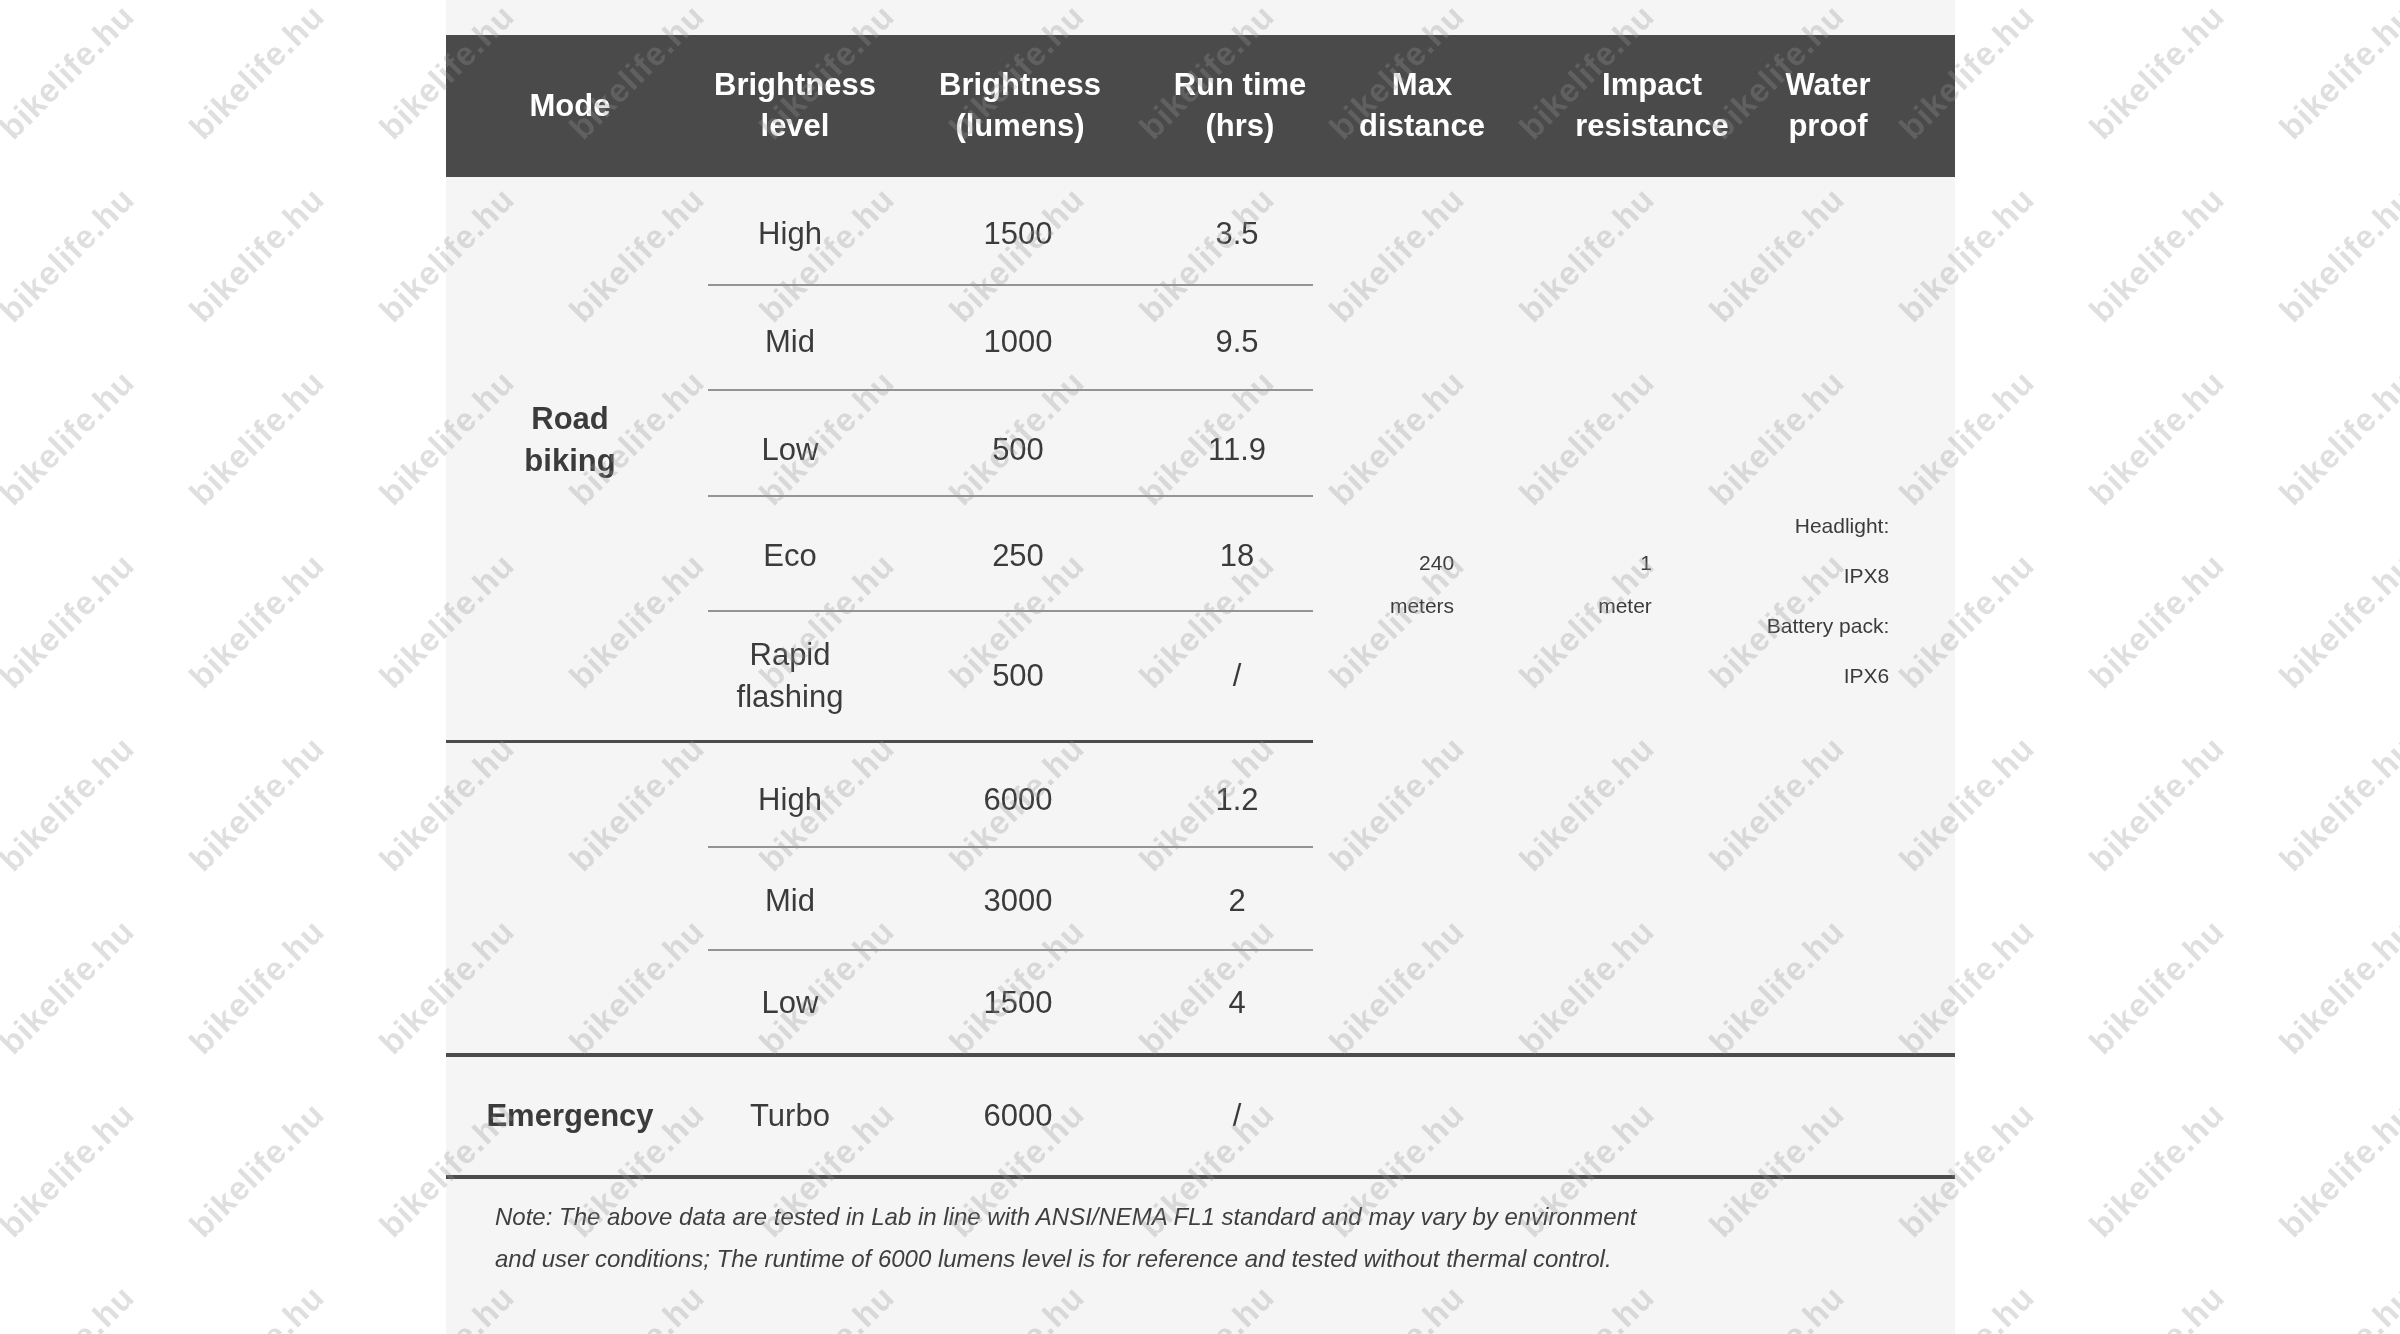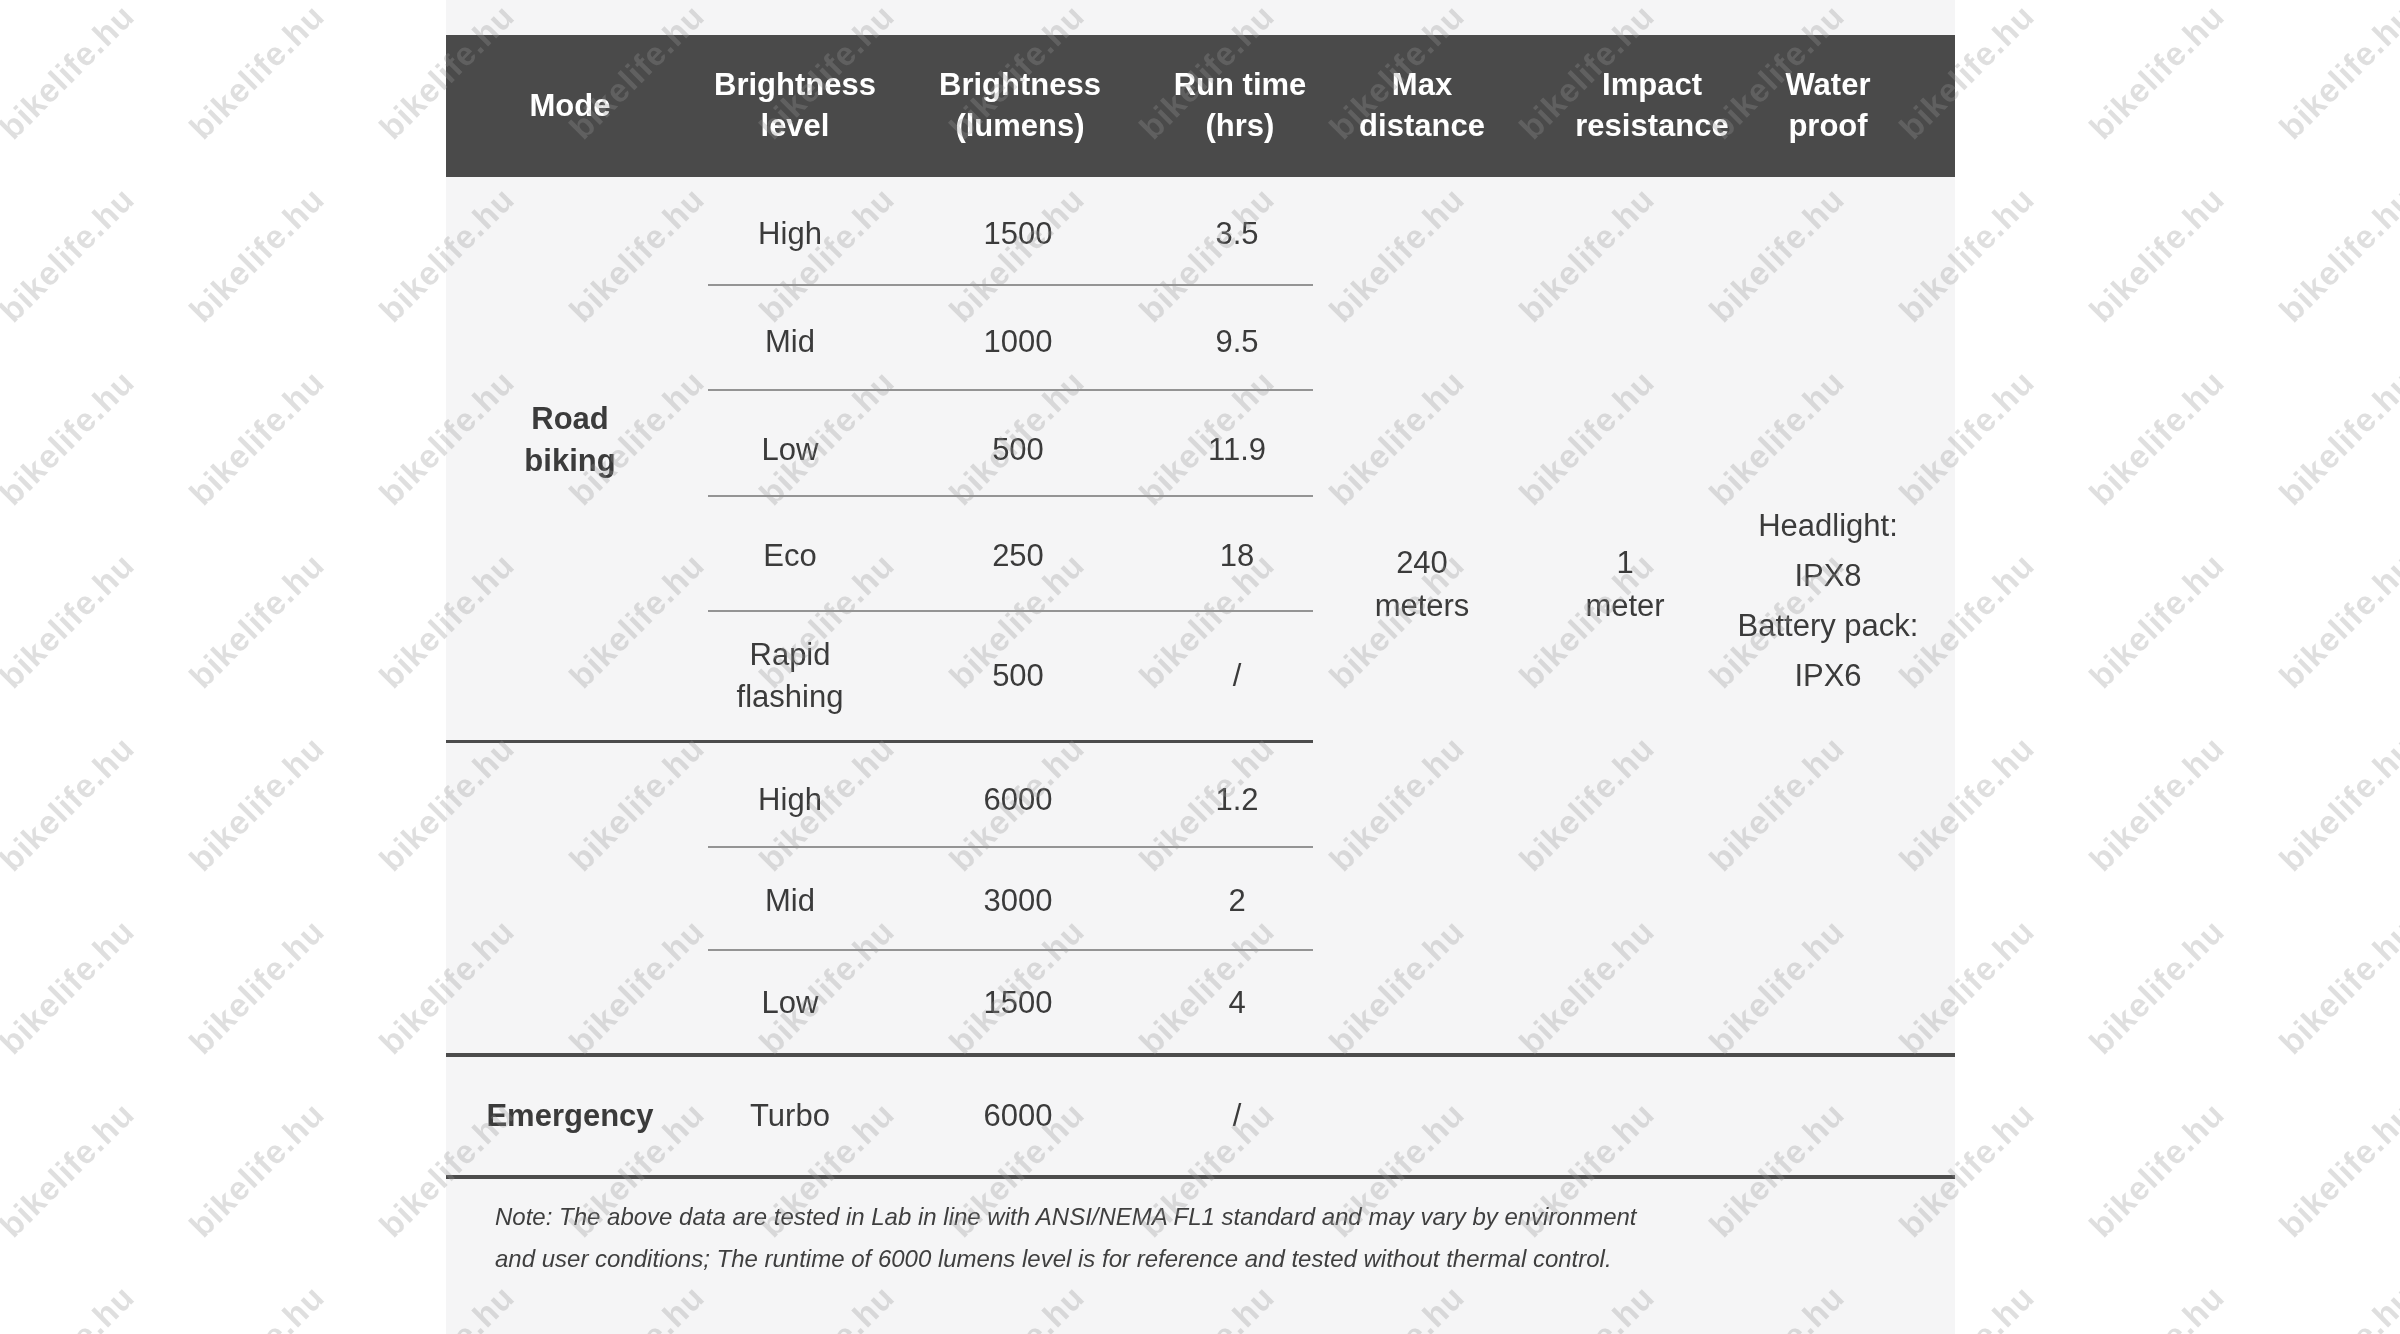--- a/index.html
+++ b/index.html
@@ -14,22 +14,22 @@
   .header-bar{position:absolute;left:446px;top:35px;width:1509px;height:142px;background:var(--header-bg);}
   .hcell{position:absolute;transform:translate(-50%,-50%);color:var(--header-text);font-weight:bold;
          font-size:31px;line-height:1.32;text-align:center;white-space:normal;}
   .hcell.nowrap{white-space:nowrap;}
   .cell{position:absolute;transform:translate(-50%,-50%);color:var(--text);font-size:31px;
         line-height:1.35;text-align:center;}
   .cell.bold{font-weight:bold;}
   .cell.nowrap{white-space:nowrap;}
   .div-thin{position:absolute;height:2px;background:var(--divider-thin);}
   .div-thick{position:absolute;height:4px;background:var(--divider-thick);}
-  .shared-block{position:absolute;transform:translate(-50%,-50%);color:var(--text);font-size:31px;
-        line-height:50px;text-align:center;white-space:nowrap;}
+  .shared-block{position:absolute;transform:translate(-50%,-50%);color:var(--text);font-size:21px;
+        line-height:50px;text-align:right;white-space:nowrap;}
   .note{position:absolute;left:495px;top:1196px;width:1430px;color:var(--note-text);
         font-size:24px;font-style:italic;line-height:42px;}
   .wm-layer{position:absolute;left:0;top:0;width:2400px;height:1334px;pointer-events:none;z-index:10;}
   .wm{position:absolute;transform:translate(-50%,-50%) rotate(-45deg);font-weight:bold;font-size:33px;
       color:var(--watermark);white-space:nowrap;letter-spacing:1px;}
 </style>
 </head>
 <body>
 
 <div class="page">

